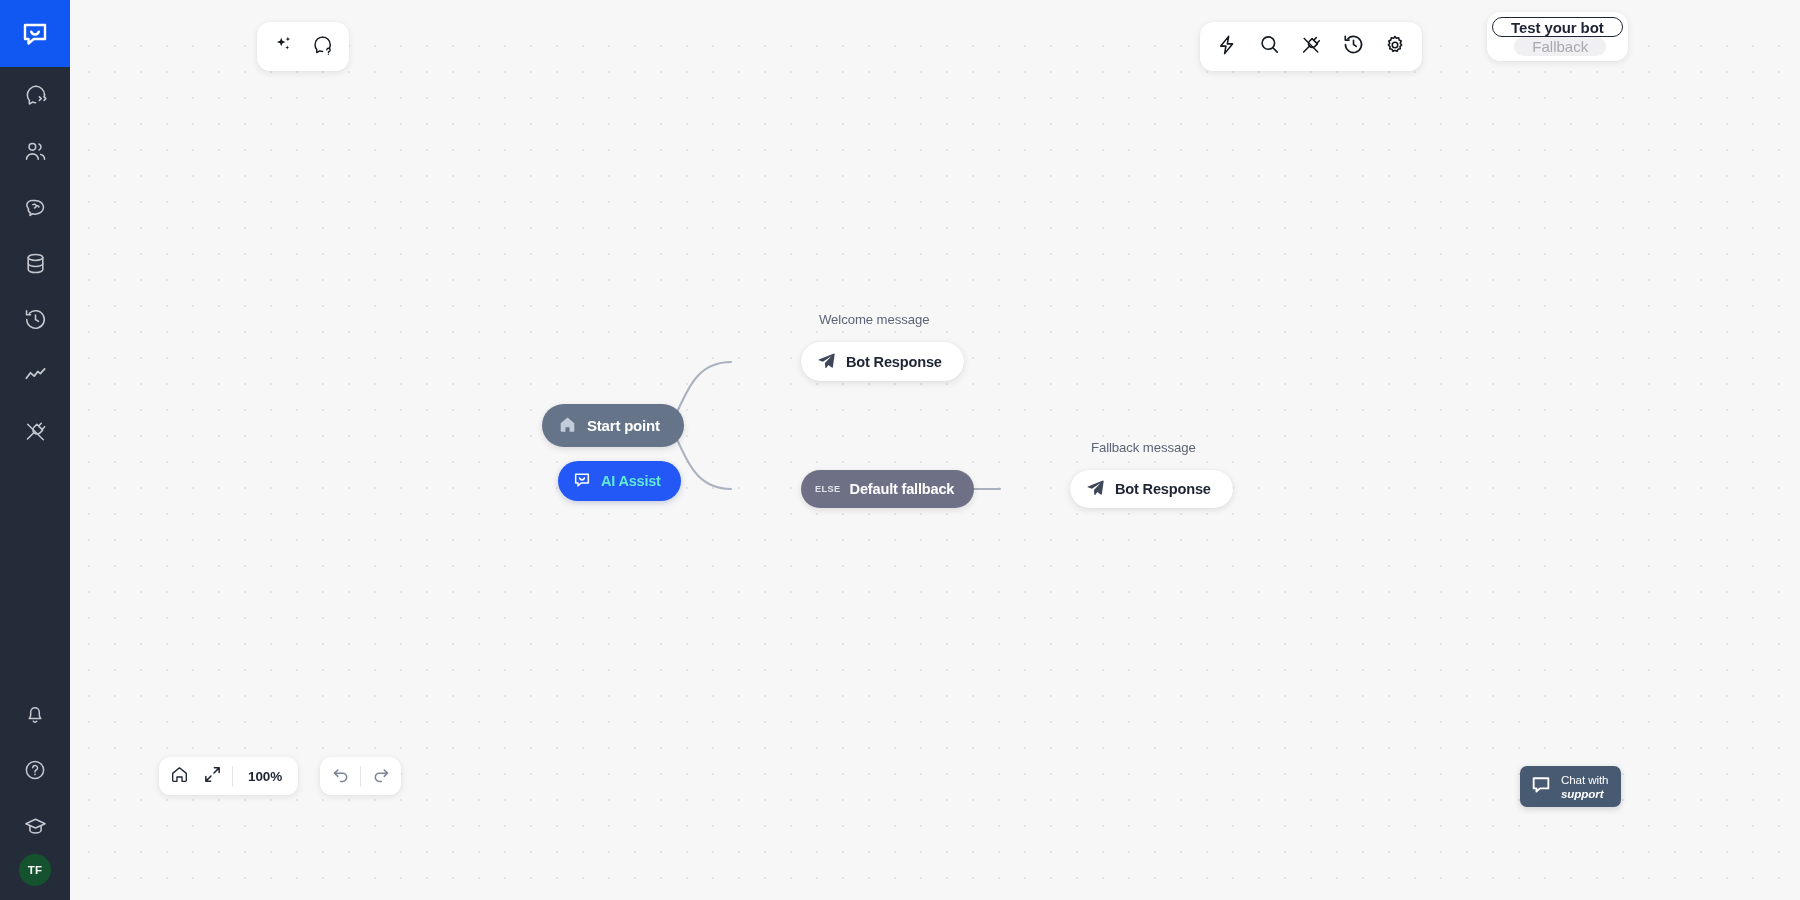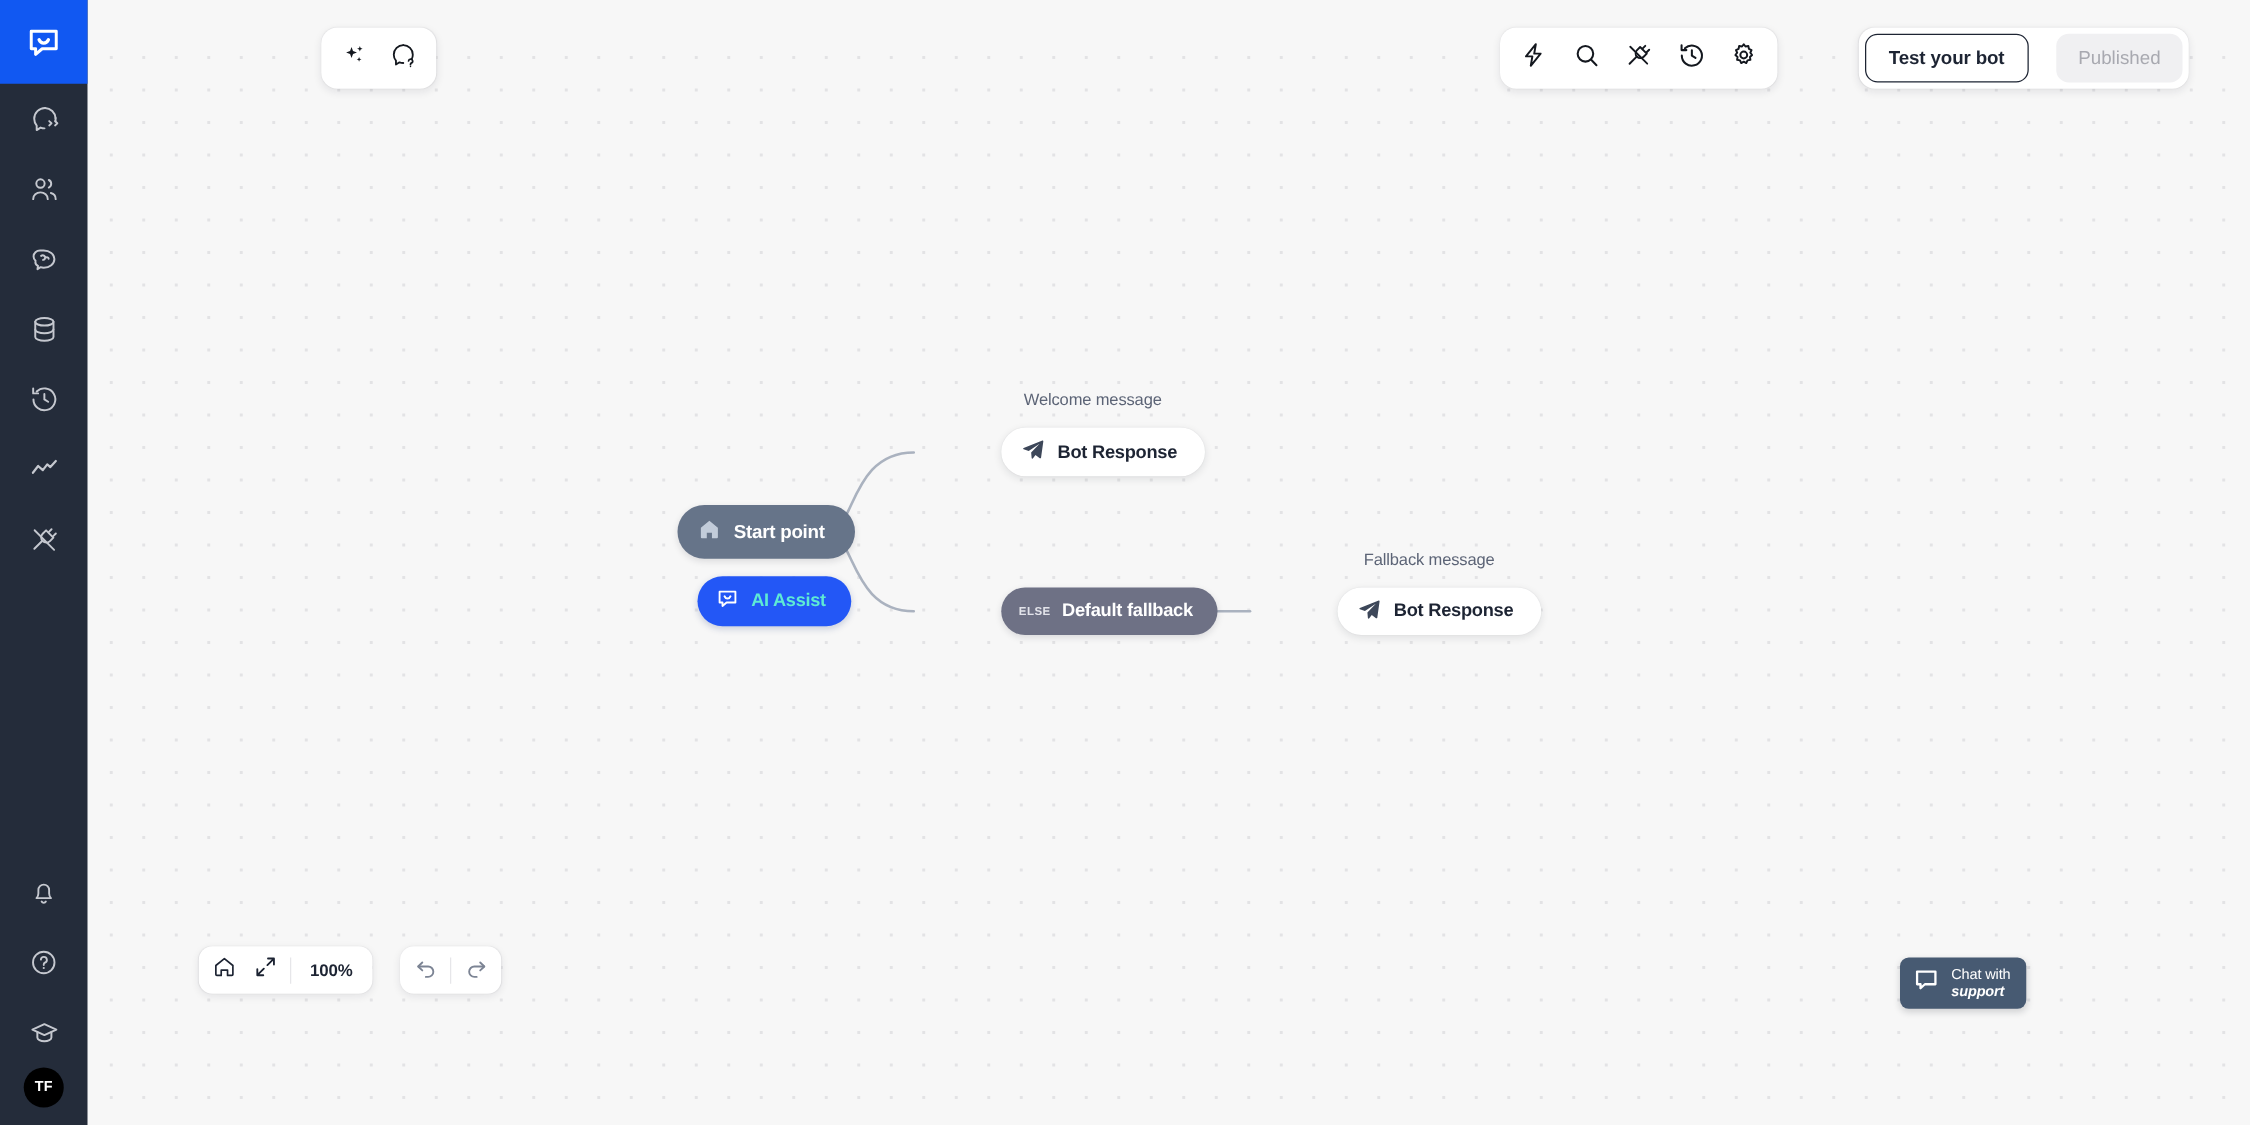--- a/index.html
+++ b/index.html
@@ -28,21 +28,21 @@
   .side-icon {
     width: 70px; height: 56px;
     display: flex; align-items: center; justify-content: center;
     flex: 0 0 auto;
     cursor: pointer;
   }
   .side-icon svg { display: block; }
   .side-spacer { flex: 1 1 auto; }
   .avatar {
     width: 32px; height: 32px; border-radius: 50%;
-    background: #000000; color: #fff;
+    background: #14532d; color: #fff;
     display: flex; align-items: center; justify-content: center;
     font-size: 11.5px; font-weight: bold;
     margin-bottom: 14px; letter-spacing: .2px;
   }
 
   
   #canvas {
     position: absolute; left: 70px; top: 0;
     width: 1730px; height: 900px;
     background-color: #f7f7f7;
@@ -75,22 +75,22 @@
     width: 40px; height: 40px;
     display: flex; align-items: center; justify-content: center;
     border-radius: 9px; cursor: pointer; background: transparent;
   }
 
   #top-tools {
     position: absolute; left: 1200px; top: 22px;
     height: 49px; padding: 0 7px; gap: 2px;
   }
   #publish-group {
-    position: absolute; left: 1487px; top: 22px;
-    height: 49px; padding: 5px; gap: 16px;
+    position: absolute; left: 1487px; top: 12px;
+    height: 49px; padding: 5px; gap: 0; flex-direction: column;
   }
   #test-bot-btn {
     height: 39px; padding: 0 18px;
     border: 1.6px solid #1d2433; border-radius: 10px;
     background: #fff; color: #1d2433;
     font-size: 15px; font-weight: bold; letter-spacing: -.1px;
     display: flex; align-items: center; cursor: pointer;
     white-space: nowrap;
   }
   #published-btn {
@@ -491,16 +491,16 @@
         <svg width="22" height="22" viewBox="0 0 24 24" fill="none" stroke="#14181f" stroke-width="1.7" stroke-linecap="round" stroke-linejoin="round">
           <circle cx="12" cy="12" r="3"></circle>
           <path d="M12 2.6l1.5 2 2.5-.5.5 2.5 2.3 1.1-1.1 2.3 1.6 2-1.9 1.7.4 2.5-2.5.5-1.1 2.3-2.2-1.2-2.2 1.2-1.1-2.3-2.5-.5.4-2.5-1.9-1.7 1.6-2L5.2 7.7 7.5 6.6 8 4.1l2.5.5z"></path>
         </svg>
       </span>
     </div>
   </div>
 
   <div class="pill" id="publish-group">
     <div id="test-bot-btn">Test your bot</div>
-    <div id="published-btn">Published</div>
+    <div id="published-btn">Fallback</div>
   </div>
 
 </div>
 
 </body></html>

